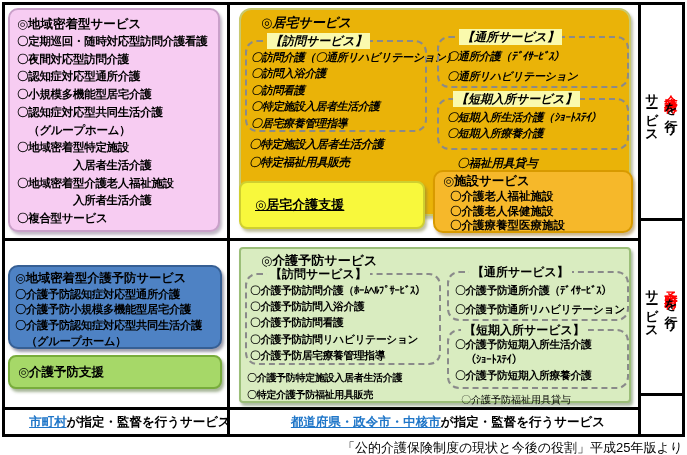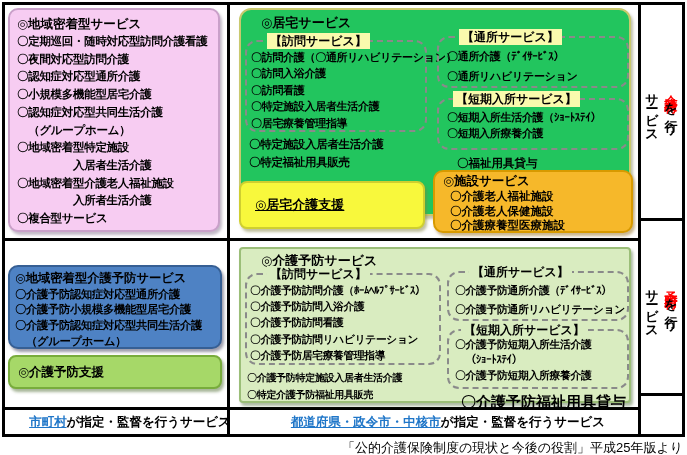--- a/index.html
+++ b/index.html
@@ -28,22 +28,22 @@
 
   .rbox { position:absolute; border-radius:10px; }
 
   
   .box-pink { left:3px; top:3px; width:212px; height:224px; background:#F7CCF2;
     border:2px solid #C9A0C9; box-shadow:2px 3px 3px rgba(120,100,130,.45); padding:5px 0 0 7px; }
   .box-pink .bt { font-size:12.5px; font-weight:bold; line-height:18px; white-space:nowrap; }
   .box-pink .li { font-size:11.5px; font-weight:bold; line-height:17.7px; letter-spacing:-.3px; white-space:nowrap; }
 
   
-  .box-home { left:9px; top:3px; width:392px; height:208px; background:#22c55e;
-    border:2px solid #C9C96E; border-radius:12px; box-shadow:2px 3px 3px rgba(130,130,90,.5); }
+  .box-home { left:9px; top:3px; width:392px; height:208px; background:#eab308;
+    border:2px solid #C9C96E; border-radius:12px; box-shadow:2px 3px 3px rgba(130,130,90,.5);font-style:italic; }
   .abs { position:absolute; }
   .bt13 { font-size:13px; font-weight:bold; white-space:nowrap; }
   .grp { position:absolute; border:2px dashed #8a8a8a; border-radius:12px; }
   .grp-title { position:absolute; top:-9px; left:20px; padding:0 3px; font-size:12px; font-weight:bold;
     line-height:16px; white-space:nowrap; background:#FAFAAD; }
   .grp .li, .loose .li { font-size:11px; font-weight:bold; letter-spacing:-.3px; white-space:nowrap; }
   .grp-visit { left:4px; top:30px; width:182px; height:92px; }
   .grp-visit .inner { padding:7px 0 0 4px; }
   .grp-visit .li { line-height:16.4px; }
   .loose-left { left:8px; top:126px; }
@@ -92,21 +92,21 @@
   .grp-visit-p .inner { padding:7px 0 0 3px; }
   .grp-visit-p .li { font-size:10.7px; line-height:16.2px; }
   .loose-left-p { left:6px; top:120px; }
   .loose-left-p .li { font-size:10px; line-height:17px; }
   .grp-day-p { left:206px; top:22px; width:182px; height:50px; }
   .grp-day-p .inner { padding:8px 0 0 6px; }
   .grp-day-p .li { font-size:10.8px; line-height:18.5px; }
   .grp-short-p { left:206px; top:80px; width:182px; height:60px; }
   .grp-short-p .inner { padding:6px 0 0 6px; }
   .grp-short-p .li { font-size:10.8px; line-height:15.4px; }
-  .rental-p { left:220px; top:144px; font-size:15px; font-weight:bold; white-space:nowrap; }
+  .rental-p { left:220px; top:144px; font-size:10px; font-weight:normal; white-space:nowrap; }
 
   
   .strip { display:flex; align-items:center; justify-content:center; font-size:12.5px; font-weight:bold; white-space:nowrap;padding-left:28px; }
   .linktext { color:#1F76C8; text-decoration:underline; cursor:pointer; }
 
   .caption { position:absolute; left:0; top:439px; width:683px; text-align:right; font-size:13px; color:#000; }
 </style>
 </head>
 <body>
 

